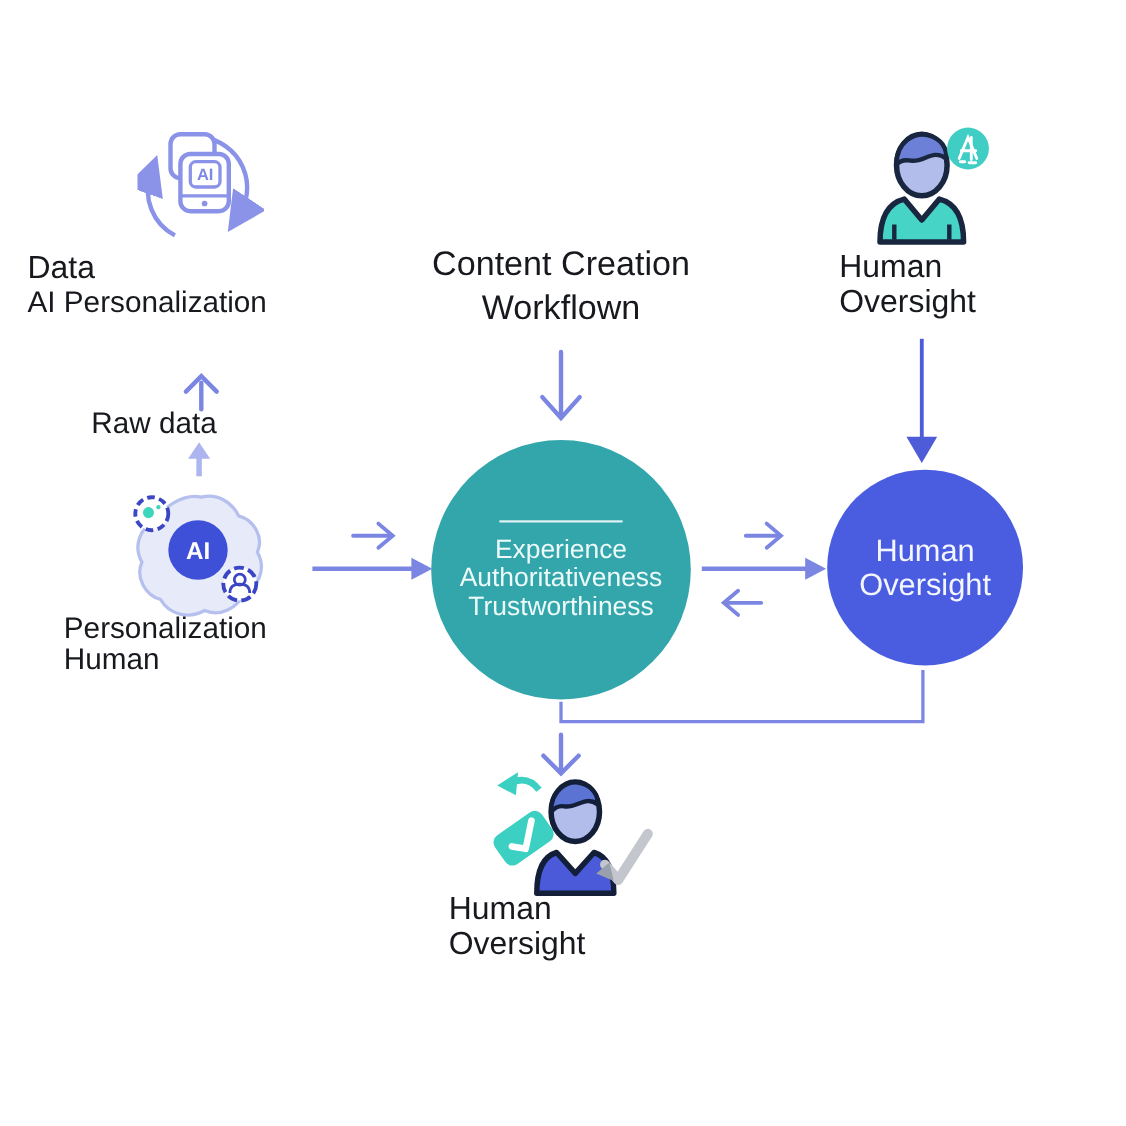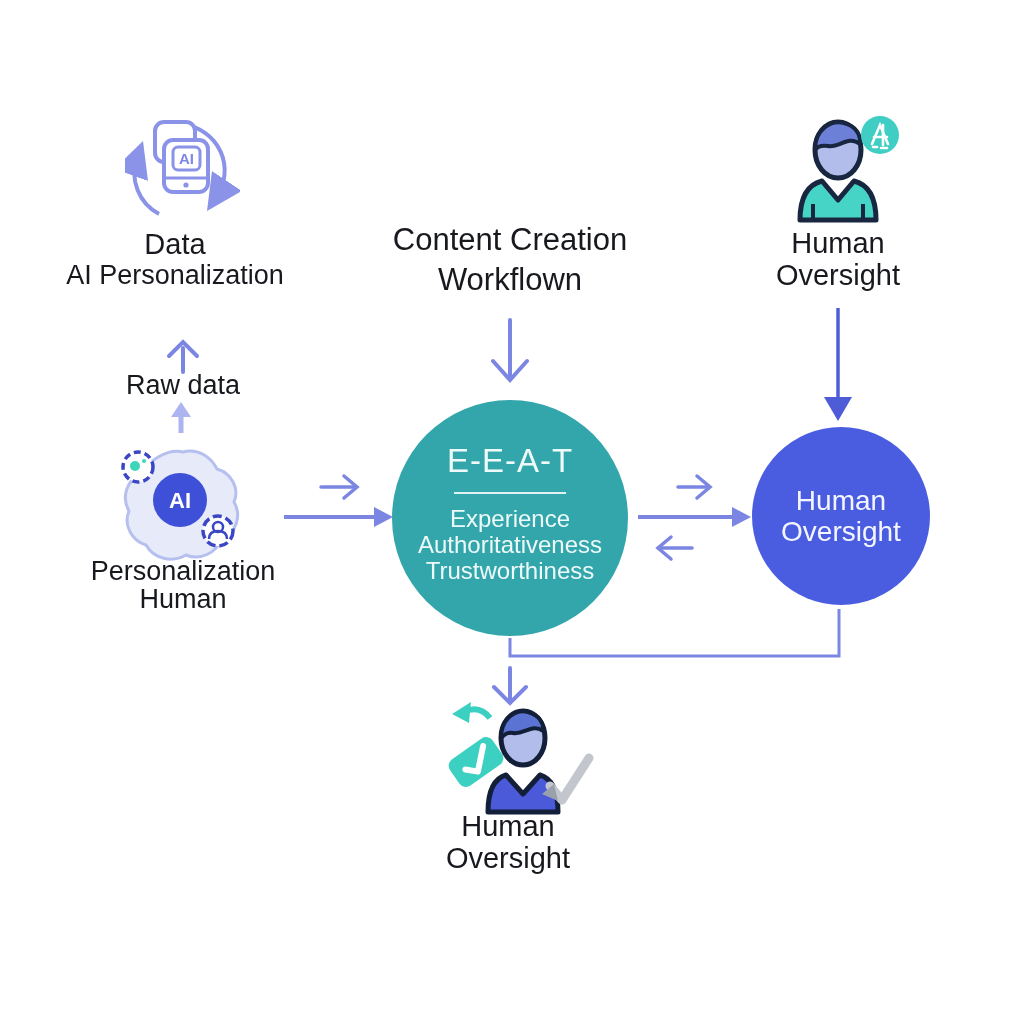--- a/index.html
+++ b/index.html
@@ -1,21 +1,21 @@
 <!DOCTYPE html>
 <html><head>
 <meta charset="utf-8">
 <style>
   html,body{margin:0;padding:0;background:#ffffff;}
   .canvas{
     position:relative;width:1024px;height:1024px;background:#ffffff;overflow:hidden;
     font-family:"Liberation Sans", sans-serif;color:#17191e;
   }
   .abs{position:absolute;}
-  .lbl{position:absolute;text-align:center;color:#17191e;}
+  .lbl{position:absolute;color:#17191e;}
   .lbl .l1,.lbl .l2{display:block;}
 
   
   .lbl-datasync{left:25px;top:228px;width:300px;}
   .lbl-datasync .l1{font-size:29px;line-height:32px;font-weight:500;}
   .lbl-datasync .l2{font-size:27px;line-height:30px;font-weight:500;}
 
   
   .title{left:350px;top:220px;width:320px;text-align:center;}
   .title .l1,.title .l2{display:block;font-size:31px;line-height:40px;font-weight:500;}
@@ -121,21 +121,20 @@
       </g>
     </svg>
   </div>
 
   <div class="lbl lbl-engine">
     <span>Personalization</span>
     <span>Human</span>
   </div>
 
   <div class="circle circle-eeat">
-    <div class="heading">E-E-A-T</div>
     <div class="divider"></div>
     <div class="sub">
       <span>Experience</span>
       <span>Authoritativeness</span>
       <span>Trustworthiness</span>
     </div>
   </div>
 
   <div class="circle circle-human">
     <span>Human</span>

